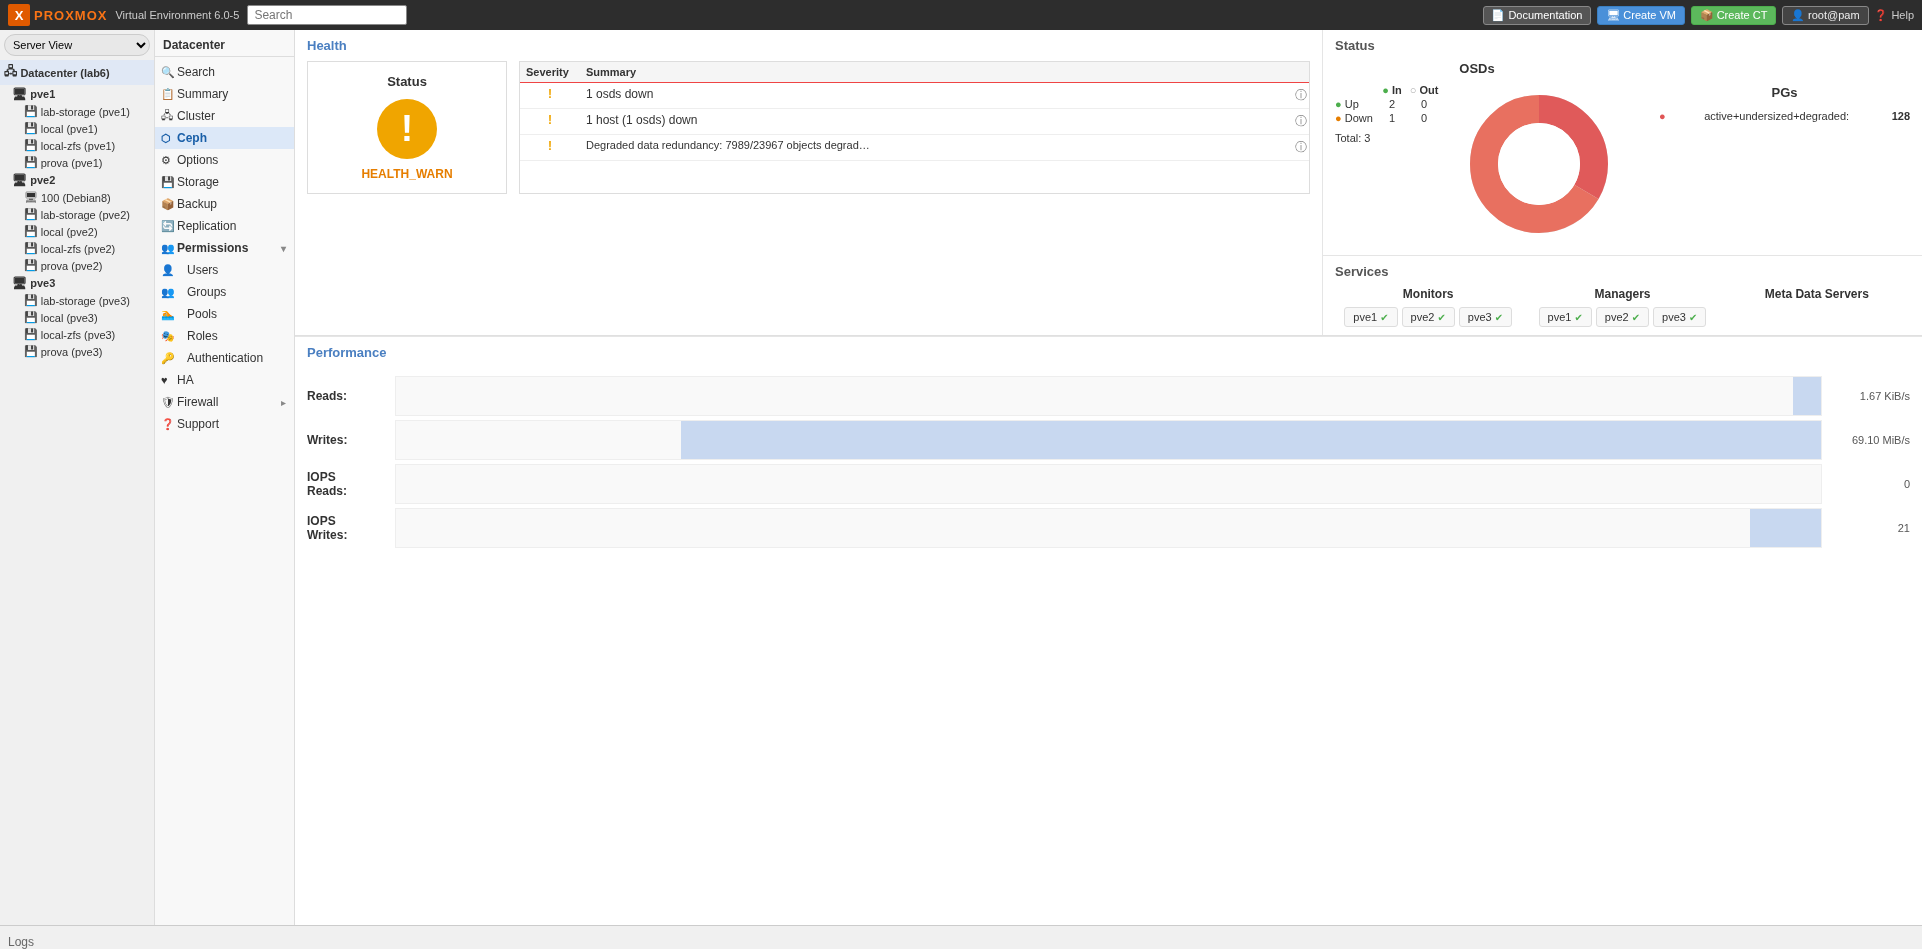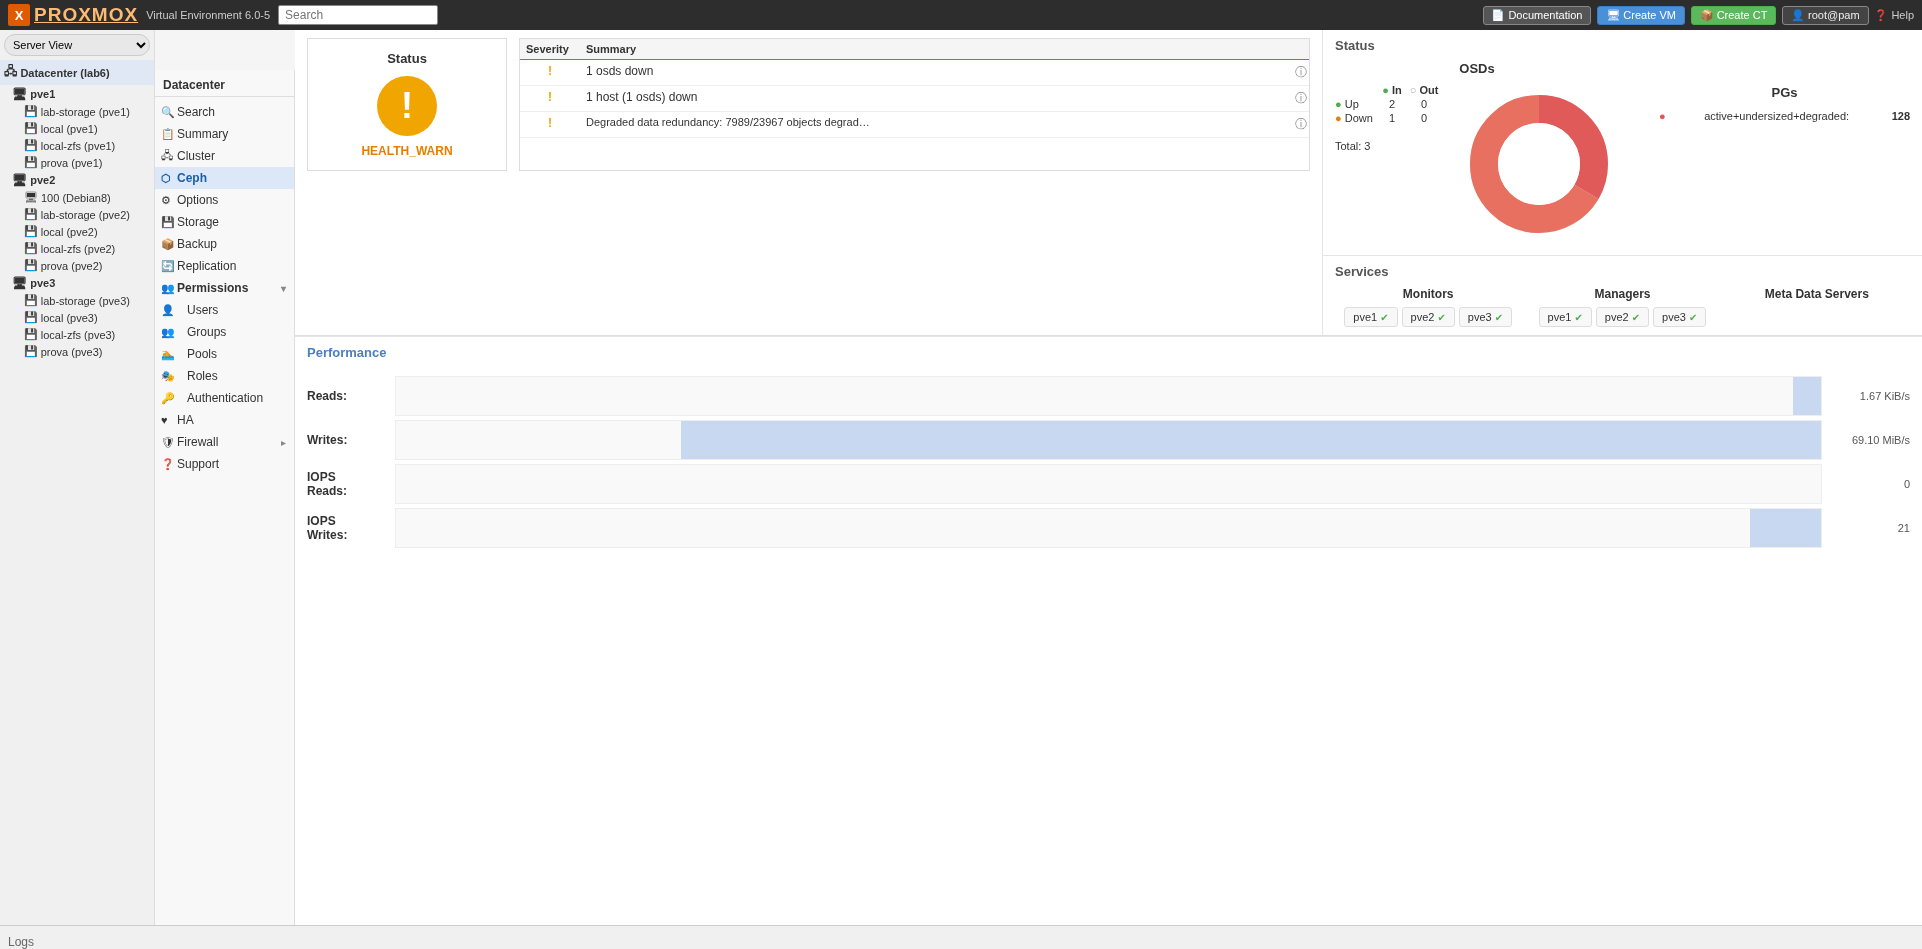--- a/index.html
+++ b/index.html
@@ -30,21 +30,21 @@
     
     #sidebar { width: 155px; background: #f0f0f0; border-right: 1px solid #ddd; overflow-y: auto; flex-shrink: 0; }
     #server-view-select { width: 100%; background: #e8e8e8; border: 1px solid #ccc; border-radius: 11px; padding: 3px 4px; font-size: 11px; margin: 4px 4px; width: calc(100% - 8px); }
     .tree-item { padding: 2px 4px 2px 8px; cursor: pointer; display: flex; align-items: center; gap: 3px; white-space: nowrap; }
     .tree-item.datacenter { font-weight: bold; background: #e0e8f5; padding-left: 4px; }
     .tree-label { font-size: 11px; overflow: hidden; text-overflow: ellipsis; }
     .pve-node { padding-left: 12px; font-weight: bold; color: #333; }
     .pve-child { padding-left: 24px; font-size: 11px; }
 
     
-    #mid-nav { width: 140px; background: #f8f8f8; border-right: 1px solid #ddd; overflow-y: auto; flex-shrink: 0; padding: 4px 0; margin-top: 40px; }
+    #mid-nav { width: 140px; background: #f8f8f8; border-right: 1px solid #ddd; overflow-y: auto; flex-shrink: 0; padding: 4px 0; }
     #datacenter-label { padding: 4px 8px; font-weight: bold; font-size: 12px; color: #333; border-bottom: 1px solid #ddd; margin-bottom: 4px; }
     .nav-item { padding: 4px 8px 4px 22px; cursor: pointer; display: flex; align-items: center; gap: 5px; font-size: 12px; color: #333; position: relative; }
     .nav-item.active { background: #dce8f8; color: #1a5fa8; font-weight: bold; }
     .nav-item .nav-icon { position: absolute; left: 6px; font-size: 11px; }
     .nav-item.sub { padding-left: 32px; }
     .nav-expand { margin-left: auto; font-size: 10px; color: #888; }
 
     
     #content { flex: 1; overflow: auto; display: flex; flex-direction: column; background: #fff; }
     #health-title { font-size: 13px; color: #4a7fc1; font-weight: bold; margin-bottom: 8px; }
@@ -124,21 +124,21 @@
 </head>
 <body>
 
 <div id="topbar">
   <div id="logo">
 
     <svg id="logo-icon" viewBox="0 0 22 22">
       <rect width="22" height="22" rx="2" fill="#e05a00"></rect>
       <text x="11" y="16" text-anchor="middle" fill="white" font-size="13" font-weight="bold">X</text>
     </svg>
-    <span id="logo-text" style="color:#fdba74;font-weight:bold;font-size:19px;letter-spacing:1px;text-decoration:underline;">PROXMOX</span>
+    <span id="logo-text" style="color:#f97316;font-weight:bold;font-size:13px;letter-spacing:1px;">PROXMOX</span>
   </div>
   <span style="color:#ccc;font-size:11px;">Virtual Environment 6.0-5</span>
   <input id="search-input" type="text" placeholder="Search" style="">
 
   <div id="topbar-right">
     <button class="topbar-btn">
       <span>📄</span>
       <span>Documentation</span>
     </button>
     <button class="topbar-btn blue">
@@ -317,20 +317,21 @@
       <span class="nav-icon">❓</span>
       <span>Support</span>
     </div>
   </div>
 
   <div id="content">
 
     <div style="display:flex; flex: 0 0 auto; border-bottom: 1px solid #e0e0e0;">
 
       <div style="flex:1; padding: 8px 12px;">
+        <div id="health-title">Health</div>
         <div id="health-body">
 
           <div id="status-card">
             <div id="status-card-title">Status</div>
             <div id="status-icon">
               <span style="color:#fff;font-size:36px;font-weight:bold;">!</span>
             </div>
             <div id="status-label">HEALTH_WARN</div>
           </div>
 
@@ -372,21 +373,21 @@
                     <div></div>
                     <div class="osd-header"><span class="dot-green">●</span> In</div>
                     <div class="osd-header"><span class="dot-outline">○</span> Out</div>
                     <div><span class="dot-green">●</span> Up</div>
                     <div class="osd-val">2</div>
                     <div class="osd-val">0</div>
                     <div><span class="dot-orange">●</span> Down</div>
                     <div class="osd-val">1</div>
                     <div class="osd-val">0</div>
                   </div>
-                  <div style="font-size:11px;margin-top:16px;">Total: 3</div>
+                  <div style="font-size:11px;margin-top:8px;">Total: 3</div>
                 </div>
 
                 <div>
                   <svg class="donut-svg" width="160" height="160" viewBox="0 0 160 160">
 
                     <circle cx="80" cy="80" r="55" fill="none" stroke="#e0e0e0" stroke-width="28"></circle>
 
                     <circle cx="80" cy="80" r="55" fill="none" stroke="#e05a5a" stroke-width="28" stroke-dasharray="115.4 230.9" stroke-dashoffset="0" transform="rotate(-90 80 80)"></circle>
 
                     <circle cx="80" cy="80" r="55" fill="none" stroke="#e87060" stroke-width="28" stroke-dasharray="230.9 115.4" stroke-dashoffset="-115.4" transform="rotate(-90 80 80)"></circle>

